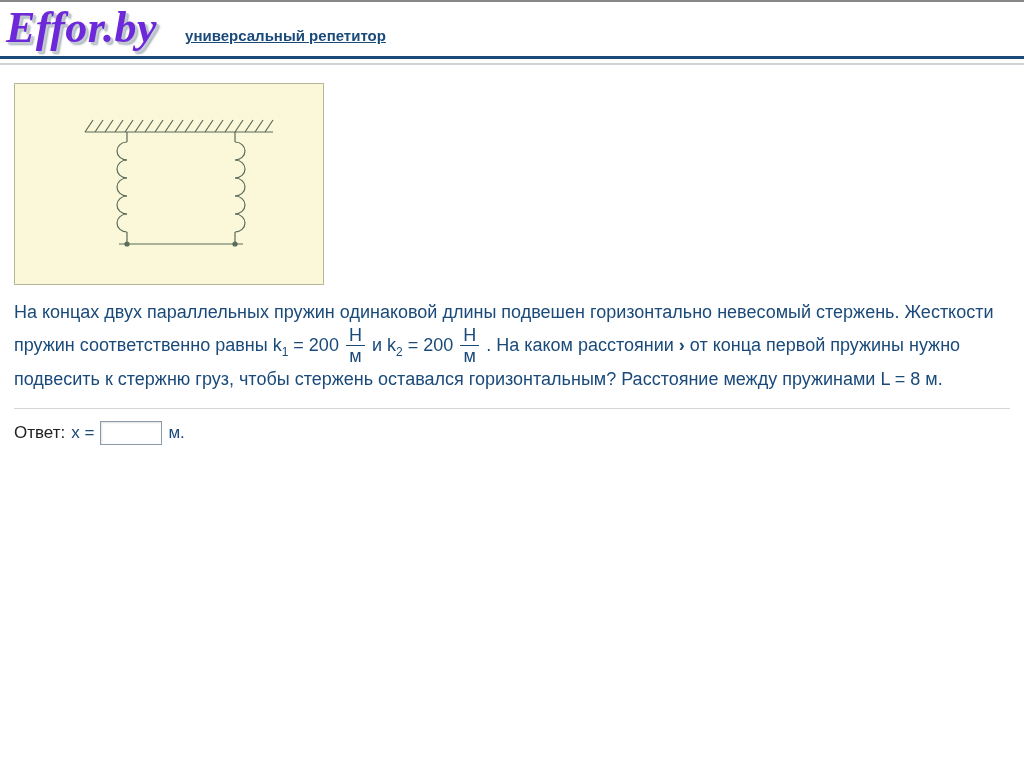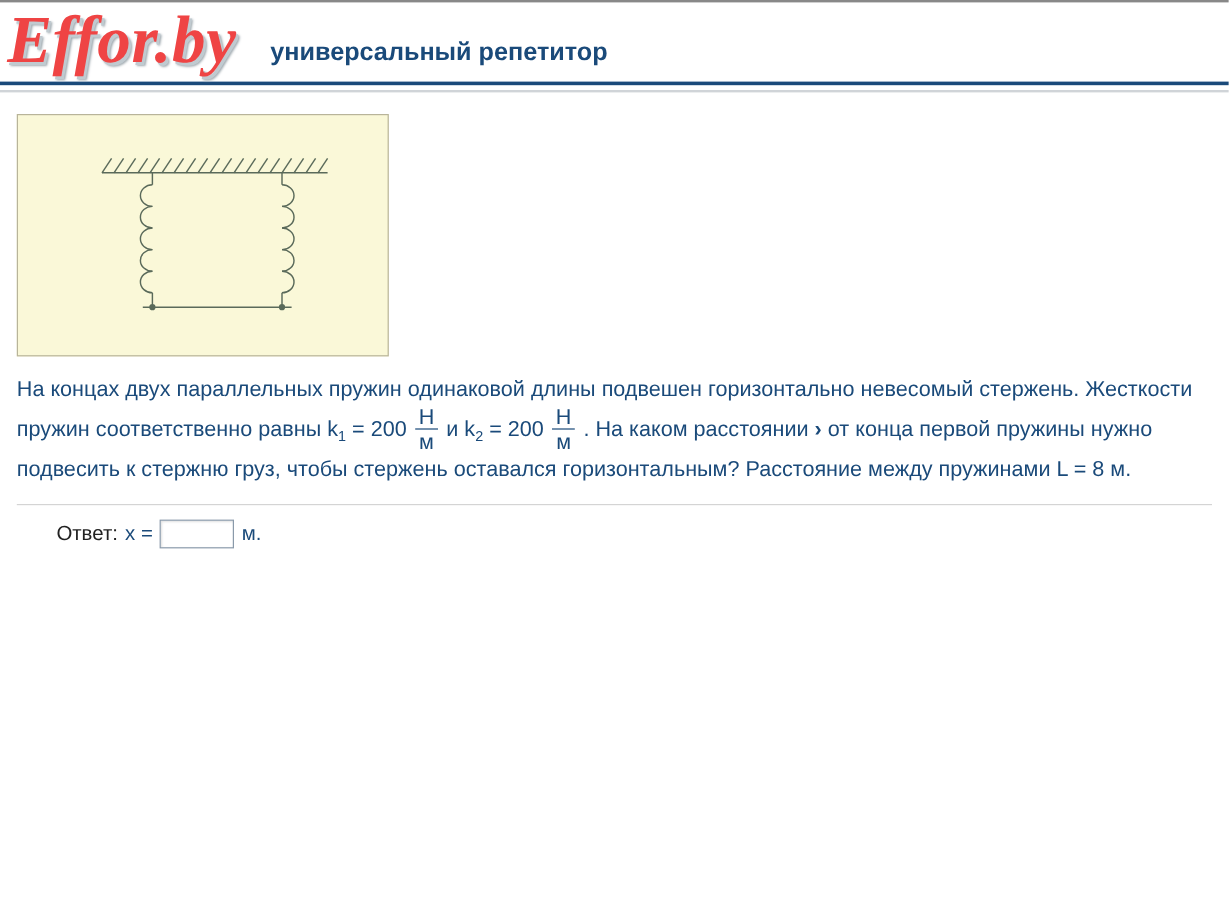--- a/index.html
+++ b/index.html
@@ -13,35 +13,36 @@
   .header-bar {
     background: #fff;
     border-top: 2px solid #888;
     border-bottom: 3px solid #1a4a7a;
     padding: 4px 0 6px 0;
     display: flex;
     align-items: flex-end;
   }
   .logo {
     font-family: "Times New Roman", serif;
-    font-size: 56px;
+    font-size: 44px;
     font-weight: bold;
     font-style: italic;
-    color: #ef4444;
+    color: #6d28d9;
     text-shadow: 2px 2px 0 #c0cad0, 3px 3px 2px #a0aab0;
     padding: 0 18px 0 6px;
     letter-spacing: 0.5px;
     line-height: 1;
   }
   .tagline {
-    font-size: 21px;
+    font-size: 15px;
     font-weight: bold;
     color: #1a4a7a;
     padding-bottom: 6px;
     padding-left: 10px;
+    text-decoration: underline;
   }
   .thin-rule {
     height: 2px;
     background: #d0d4d8;
     margin-top: 4px;
   }
   .content {
     padding: 18px 14px 0 14px;
   }
   .figure-box {
@@ -86,21 +87,20 @@
     border: none;
     border-top: 1px solid #d4d4d4;
     margin: 14px 0 12px 0;
   }
   .answer-row {
     color: #222;
     font-size: 17px;
     display: flex;
     align-items: center;
     gap: 6px;
-    margin-left: 33px;
   }
   .answer-row .eq { color: #1a4a7a; }
   .answer-input {
     width: 62px;
     height: 24px;
     border: 1px solid #8a9aaa;
     background: #fff;
     font-size: 15px;
     padding: 0 4px;
     box-shadow: inset 1px 1px 2px rgba(0,0,0,0.12);

